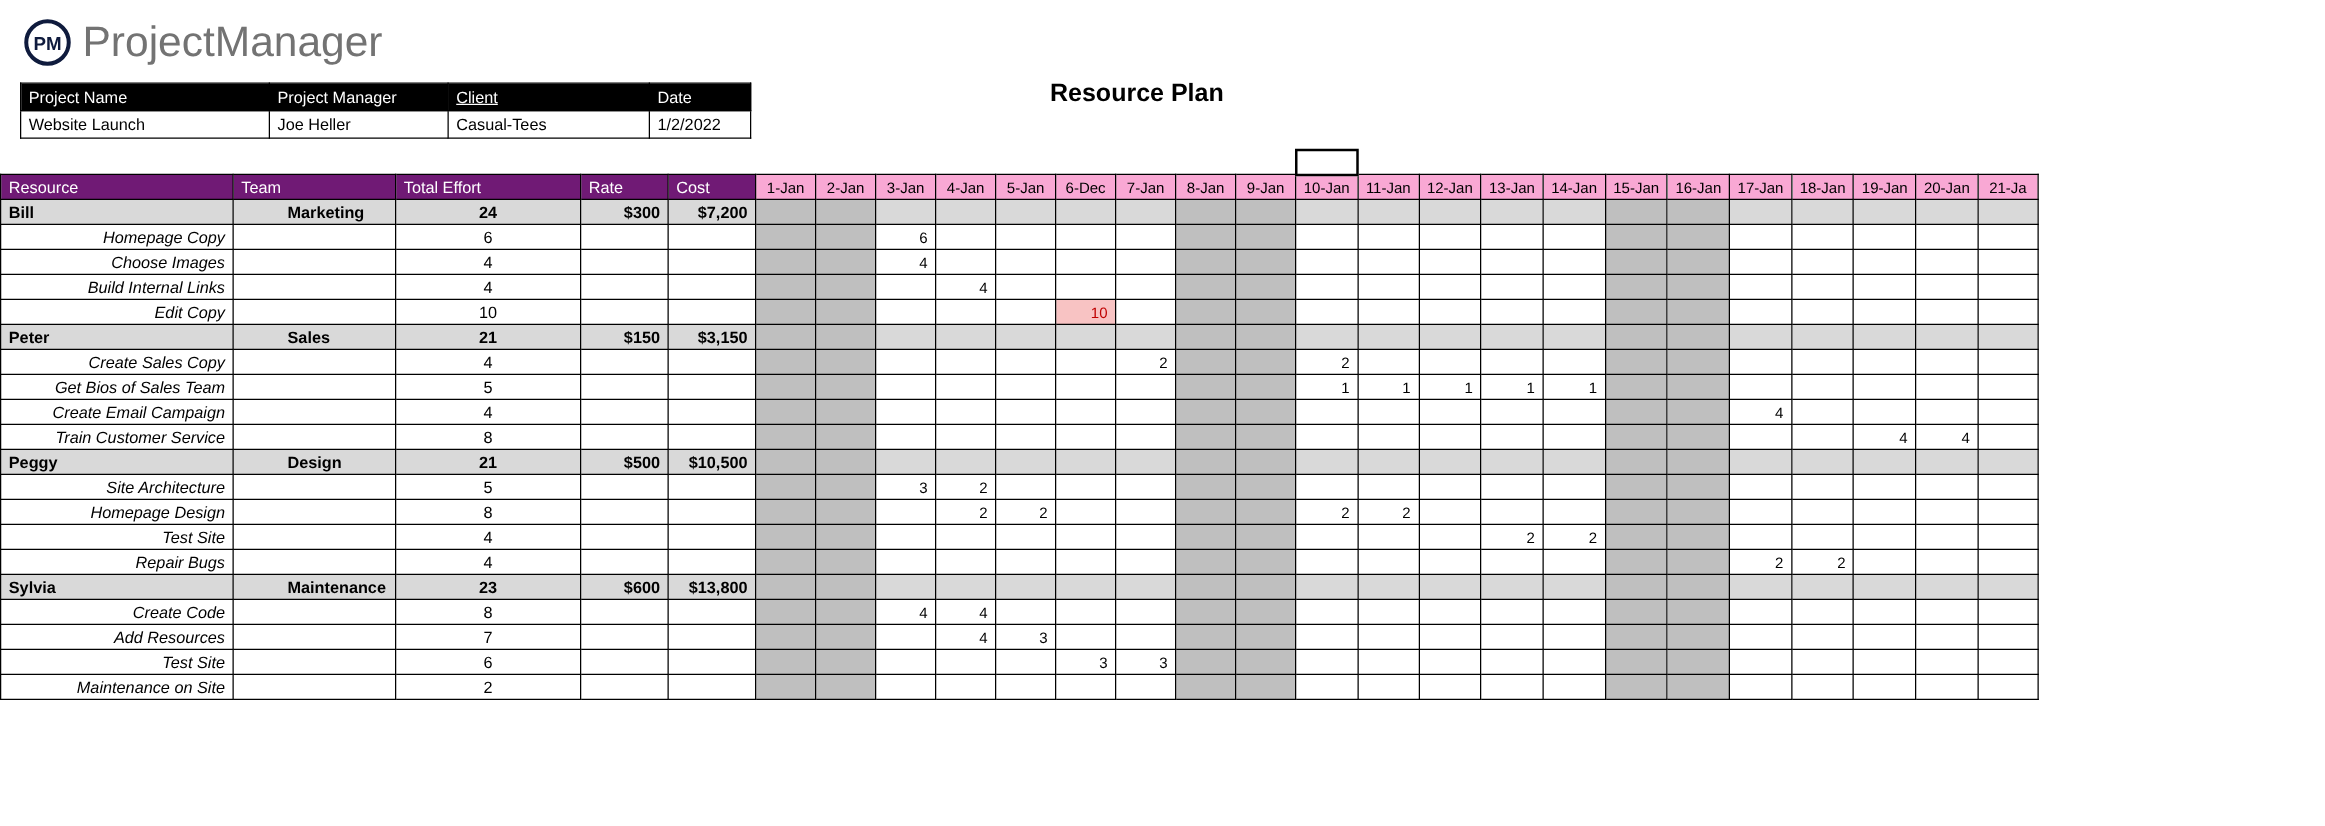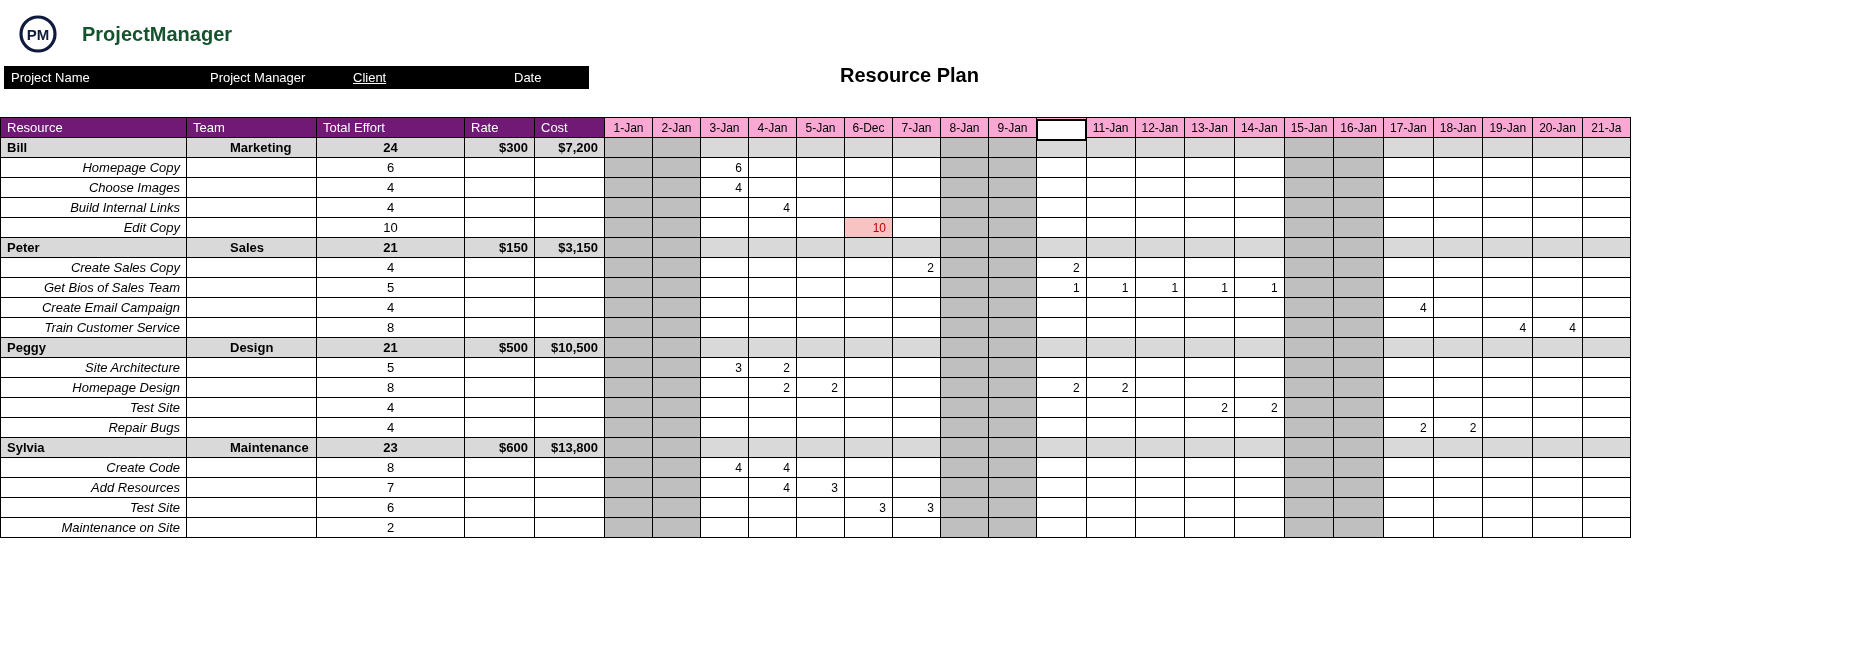--- a/index.html
+++ b/index.html
@@ -6,42 +6,42 @@
     margin: 0;
     padding: 0;
     font-family: Arial, Helvetica, sans-serif;
     font-size: 13px;
     color: #000;
     background: #fff;
   }
   .brand {
     display: flex;
     align-items: center;
-    gap: 24px;
+    gap: 8px;
     padding: 14px 18px 6px 18px;
   }
   .brand-logo {
     width: 40px;
     height: 40px;
   }
   .brand-name {
-    font-size: 20px;
-    font-weight: 700;
-    color: #14532d;
+    font-size: 34px;
+    font-weight: 400;
+    color: #737373;
   }
   .title {
     position: absolute;
     top: 64px;
     left: 840px;
     font-size: 20px;
     font-weight: 700;
   }
   table.meta {
     border-collapse: collapse;
-    margin: 6px 0 0 4px;
+    margin: 6px 0 0 16px;
   }
   table.meta th {
     background: #000;
     color: #fff;
     font-weight: 400;
     text-align: left;
     padding: 3px 6px;
     border: 1px solid #000;
   }
   table.meta td {
@@ -124,20 +124,26 @@
 
 <div class="title">Resource Plan</div>
 
 <table class="meta">
   <tbody>
       <tr>
     <th class="meta-col-0">Project Name</th>
     <th class="meta-col-1">Project Manager</th>
     <th class="meta-col-2">Client</th>
     <th class="meta-col-3">Date</th>
+  </tr>
+  <tr>
+    <td>Website Launch</td>
+    <td>Joe Heller</td>
+    <td>Casual-Tees</td>
+    <td>1/2/2022</td>
   </tr>
 </tbody>
   </table>
 
 <table class="grid" id="grid">
   <colgroup id="colgroup">
       <col class="col-resource">
       <col class="col-team">
       <col class="col-effort">
       <col class="col-rate">

